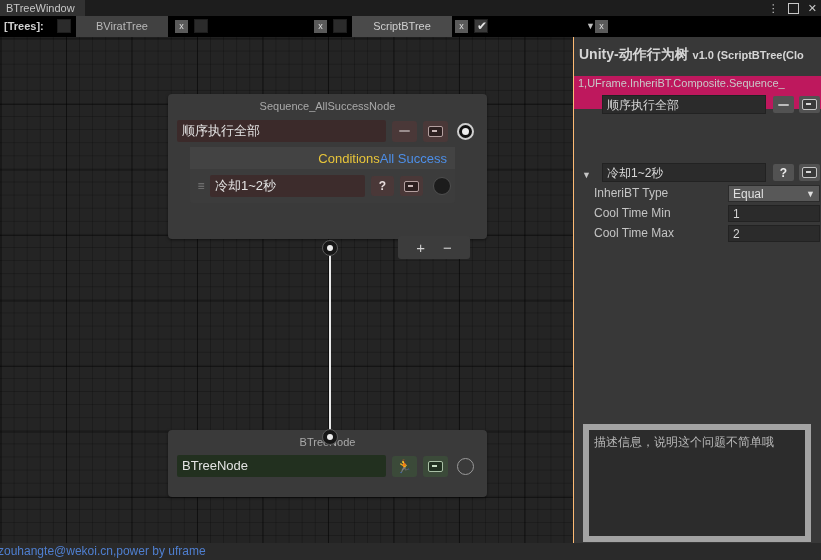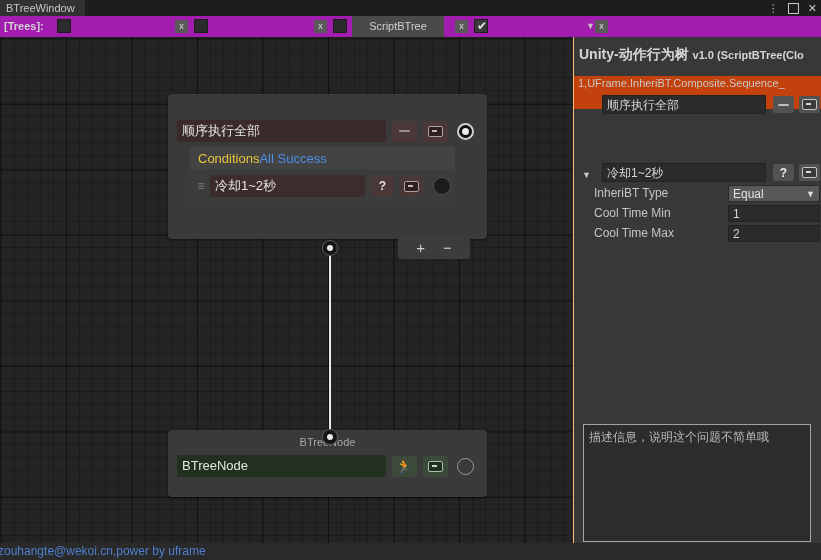--- a/index.html
+++ b/index.html
@@ -33,21 +33,21 @@
     position:absolute; right:4px; top:0; height:16px;
     display:flex; align-items:center; gap:9px;
   }
   .win-btns span { color:#c8c8c8; font-size:11px; line-height:11px; display:inline-block;}
   .kebab { letter-spacing:0; font-size:10px;}
   .sq { width:9px;height:9px;border:1px solid #c8c8c8; display:inline-block;}
 
   
   .tabstrip {
     position:absolute; left:0; top:16px; width:821px; height:21px;
-    background:#a21caf;
+    background:#000000;
     border-bottom:1px solid #232323;
   }
   .trees-label {
     position:absolute; left:4px; top:3px;
     font-size:11px; font-weight:bold; color:#d2d2d2;
     line-height:15px;
   }
   .cbox {
     position:absolute; top:3px;
     width:14px; height:14px;
@@ -146,21 +146,21 @@
     content:""; position:absolute; left:3px; top:3px;
     width:5px; height:2px; background:#c9b8b8;
   }
   .bt .icon-screen { border-color:#a9bfa6; background:#203020; }
   .bt .icon-screen::after { background:#c6dcc3; }
   .icon-q { color:#e7dcdc; font-size:12px; font-weight:bold; line-height:12px;}
   .icon-run { color:#9fe08c; font-size:13px; line-height:13px; }
 
   .conditions-bar {
     background:#434343;
-    display:flex; align-items:center; justify-content:flex-start;
+    display:flex; align-items:center; justify-content:flex-end;
     height:22px; padding:0 8px; box-sizing:border-box;
   }
   .cond-title { color:#e8c53a; font-size:13px; }
   .cond-status { color:#4d8fe8; font-size:13px; }
 
   .plusminus {
     background:#3c3c3c; border-radius:3px;
     display:flex; align-items:center; justify-content:center; gap:18px;
     color:#d2d2d2; font-size:15px;
   }
@@ -189,21 +189,21 @@
     position:absolute; left:5px; top:9px;
     color:#d6d6d6; font-size:14px; font-weight:bold; white-space:nowrap;
   }
   .insp-title .ver { font-size:11px; font-weight:bold; }
   .readme {
     position:absolute; left:160px; top:54px;
     color:#5b8ddb; font-size:11px; text-decoration:underline;
   }
   .insp-sec {
     position:absolute; left:0; width:248px; height:33px;
-    background:#c2410c;
+    background:#be185d;
     color:#c9c9c9; font-size:11px; line-height:15px;
     padding-left:4px; box-sizing:border-box;
     white-space:nowrap; overflow:hidden;
   }
   .insp-field {
     position:absolute; height:19px; line-height:19px;
     background:#2b2b2b; border:1px solid #222;
     color:#d8d8d8; font-size:12px;
     padding-left:4px; box-sizing:border-box;
     overflow:hidden; white-space:nowrap;
@@ -233,21 +233,21 @@
   .prop-dd {
     position:absolute; height:17px; line-height:17px;
     background:#585858; border:1px solid #2b2b2b;
     color:#e0e0e0; font-size:12px;
     padding-left:4px; box-sizing:border-box;
   }
   .prop-dd .arr { position:absolute; right:4px; top:4px; font-size:9px; line-height:9px;}
   .desc-area {
     position:absolute; left:583px; top:424px;
     width:228px; height:118px;
-    background:#2c2c2c; border:1px solid #a3a3a3;
+    background:#2c2c2c; border:6px solid #a3a3a3;
     color:#b9b9b9; font-size:12px;
     padding:4px 5px; box-sizing:border-box;
     overflow:hidden;
   }
 
   
   .statusbar {
     position:absolute; left:0; top:543px; width:821px; height:17px;
     background:#2a2a2a;
   }
@@ -269,42 +269,44 @@
       <span class="sq"></span>
       <span>✕</span>
     </div>
   </div>
 
   <div class="tabstrip">
     <div class="trees-label">[Trees]:</div>
 
     <div class="cbox" style="left:57px;"></div>
 
+    <div class="tree-tab" style="left:76px; width:92px;">BViratTree</div>
     <div class="xbtn" style="left:175px;">x</div>
     <div class="cbox" style="left:194px;"></div>
 
     <div class="xbtn" style="left:314px;">x</div>
     <div class="cbox" style="left:333px;"></div>
 
-    <div class="tree-tab active" style="left:352px; width:92px;">ScriptBTree</div>
+    <div class="tree-tab active" style="left:352px; width:100px;">ScriptBTree</div>
     <div class="xbtn" style="left:455px;">x</div>
     <div class="cbox checked" style="left:474px;">
       <span class="tick">✔</span>
     </div>
 
     <div class="dd-caret" style="left:586px;">▼</div>
     <div class="xbtn" style="left:595px;">x</div>
   </div>
 
   <div class="canvas">
 
     <div class="linkline" style="left:329px; top:210px; height:198px;"></div>
 
     <div class="node seq" style="left:168px; top:57px; width:319px; height:145px;">
 
+      <div class="node-title">Sequence_AllSuccessNode</div>
 
       <div class="row" style="position:absolute; left:9px; top:26px; width:302px;">
         <div class="namefield" style="width:209px;">顺序执行全部</div>
         <div class="minibtn" style="margin-left:6px;">
           <span class="icon-dash"></span>
         </div>
         <div class="minibtn" style="margin-left:6px;">
           <span class="icon-screen"></span>
         </div>
         <div class="port" style="width:17px;height:17px;background:#111;border:2px solid #cfcfcf;margin-left:9px;display:flex;align-items:center;justify-content:center;">

